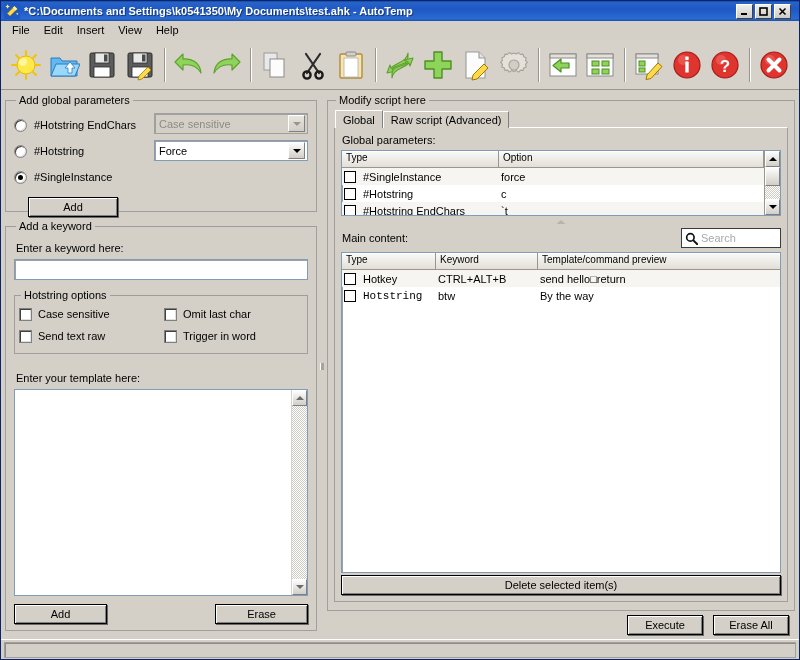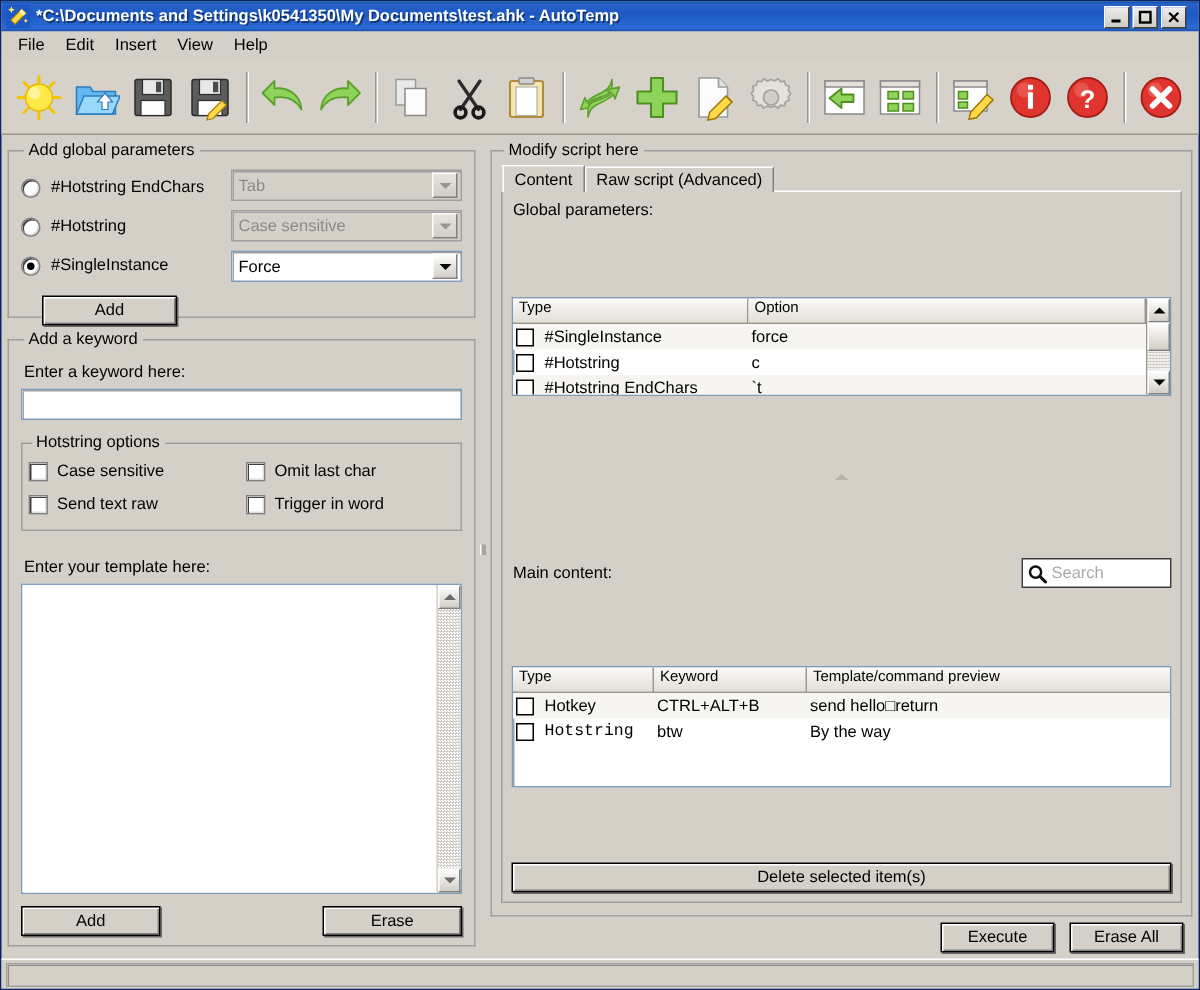--- a/index.html
+++ b/index.html
@@ -147,21 +147,21 @@
   .tabstrip { display:flex; align-items:flex-end; height:19px; margin: 0 0 0 1px; }
   .tab {
     font-size:11px; padding: 2px 7px 2px 7px; background:#d4d0c8;
     border:1px solid #fff; border-right-color:#808080; border-bottom:none;
     position:relative; top:0; cursor:default;
   }
   .tab.active { background:#d4d0c8; padding-top:3px; border-top-color:#fff;
                 box-shadow: 0 0 0 0 transparent; font-weight:normal; }
   .tab-panel { border:1px solid #a0a0a0; border-top-color:#fff; flex:1 1 auto;
                display:flex; flex-direction:column; padding:6px 6px 6px 6px; margin-top:-1px;
-               min-height:0;gap:48px; }
+               min-height:0; }
   
   .lv {
     border:1px solid #7f9db9; background:#fff; display:flex; flex-direction:column;
     box-shadow: inset 1px 1px 0 #a0a0a0; min-height:0; position:relative;
   }
   .lv-inner { display:flex; flex:1 1 auto; min-height:0; }
   .lv-cols { flex:1 1 auto; display:flex; flex-direction:column; min-width:0; overflow:hidden; }
   .lv-head { display:flex; height:17px; flex:none; }
   .lv-head .hcell {
     background: linear-gradient(to bottom,#fbfaf8,#e3dfd7);
@@ -430,26 +430,20 @@
             <div class="radio-row">
               <span class="radio checked">
                   <span class="dot"></span>
                 </span>
               <span class="ctrl-label">#SingleInstance</span>
             </div>
           </div>
 
           <div style="flex:1 1 auto;padding-top:3px;">
             <div class="combo disabled" style="margin-bottom:6px;">
-              <span class="val">Tab</span>
-              <span class="arrow">
-                  <span class="tri-down dim"></span>
-                </span>
-            </div>
-            <div class="combo disabled" style="margin-bottom:6px;">
               <span class="val">Case sensitive</span>
               <span class="arrow">
                   <span class="tri-down dim"></span>
                 </span>
             </div>
             <div class="combo">
               <span class="val">Force</span>
               <span class="arrow">
                   <span class="tri-down"></span>
                 </span>
@@ -519,21 +513,21 @@
 
     <div class="splitter">
       <div class="grip"></div>
     </div>
 
     <div class="right-pane">
       <fieldset class="group" style="flex:1 1 auto;display:flex;flex-direction:column;min-height:0;padding:3px 6px 8px 6px;margin-bottom:4px;">
         <legend>Modify script here</legend>
 
         <div class="tabstrip">
-          <div class="tab active">Content</div>
+          <div class="tab active">Global</div>
           <div class="tab">Raw script (Advanced)</div>
         </div>
 
         <div class="tab-panel">
 
           <div class="ctrl-label" style="margin:0 0 4px 1px;">Global parameters:</div>
 
           <div class="lv" style="height:66px;">
             <div class="lv-inner">
               <div class="lv-cols">

